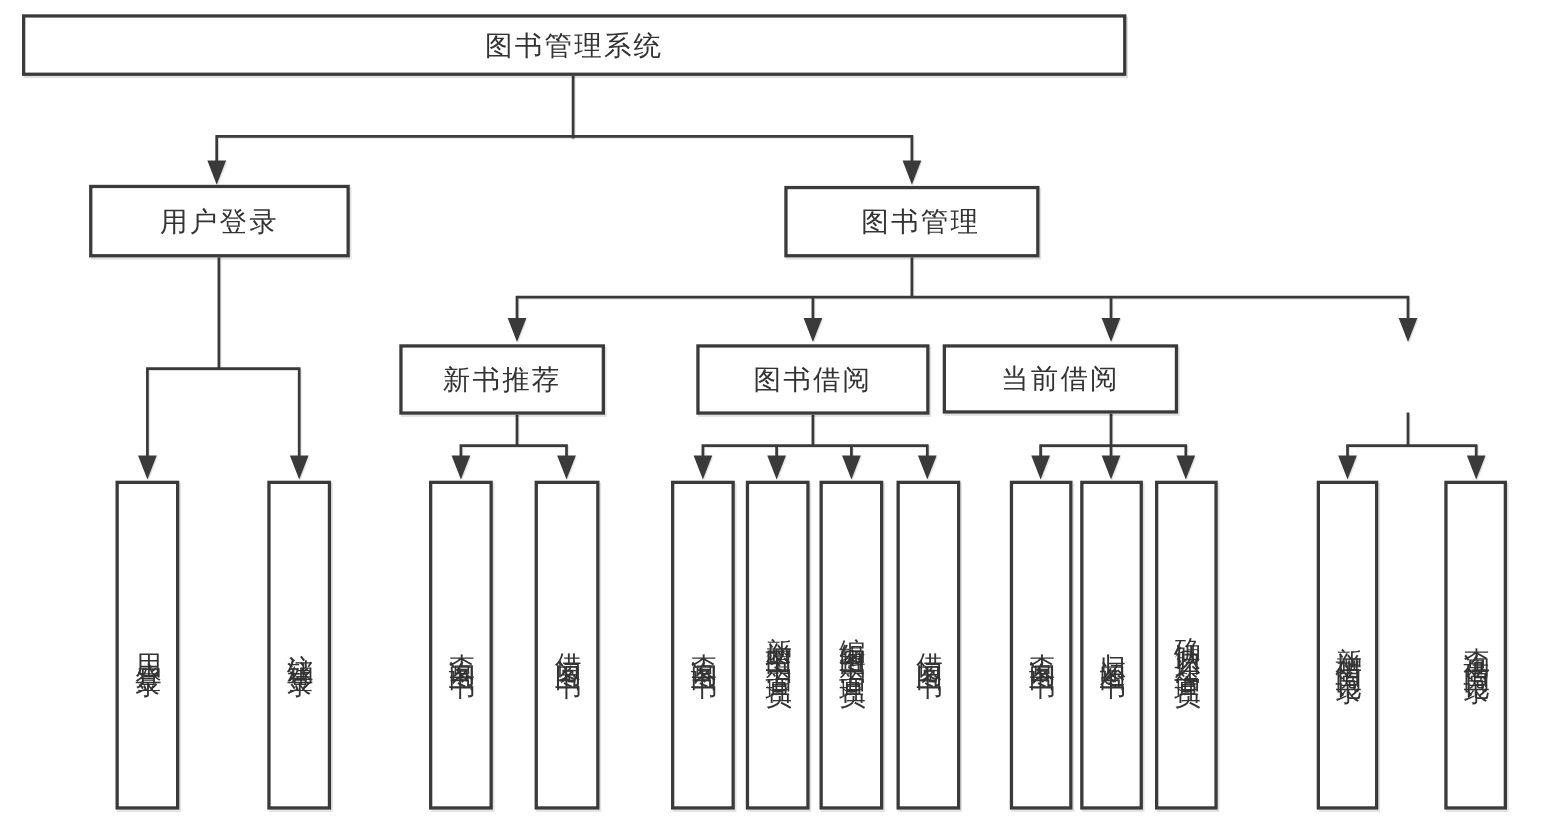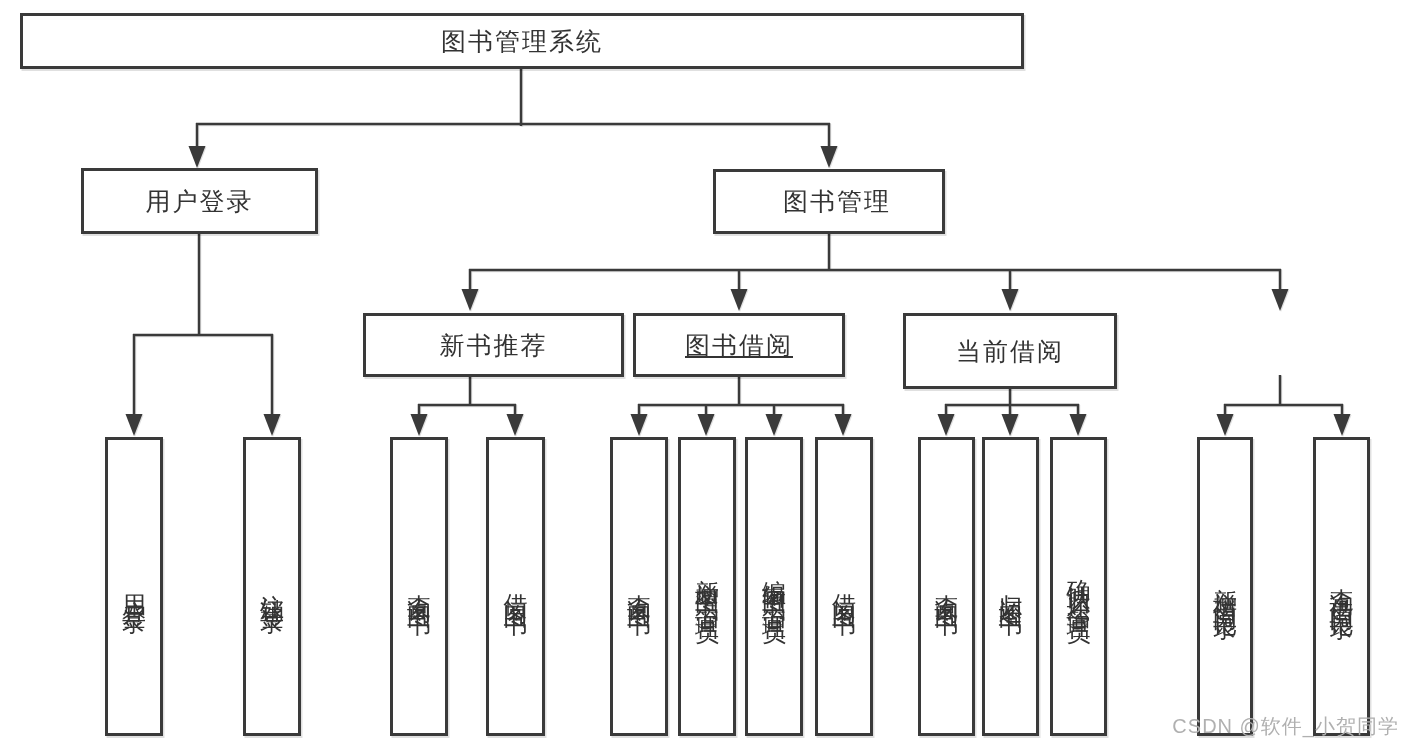--- a/index.html
+++ b/index.html
@@ -118,27 +118,27 @@
     <span>图书管理系统</span>
   </div>
 
   <div class="node hbox" style="left:81px;top:168px;width:237px;height:66px;">
     <span>用户登录</span>
   </div>
   <div class="node hbox" style="left:713px;top:169px;width:232px;height:65px;padding-left:16px;">
     <span>图书管理</span>
   </div>
 
-  <div class="node hbox" style="left:363px;top:313px;width:261px;height:64px;">
+  <div class="node hbox" style="left:363px;top:313px;width:187px;height:64px;">
     <span>新书推荐</span>
   </div>
-  <div class="node hbox" style="left:633px;top:313px;width:212px;height:64px;text-decoration:underline;">
+  <div class="node hbox" style="left:633px;top:313px;width:212px;height:64px;">
     <span>图书借阅</span>
   </div>
-  <div class="node hbox" style="left:903px;top:313px;width:214px;height:76px;">
+  <div class="node hbox" style="left:857px;top:313px;width:214px;height:63px;">
     <span>当前借阅</span>
   </div>
 
   <div class="node vbox" style="left:105px;">
     <span class="vlabel">用户登录</span>
   </div>
   <div class="node vbox" style="left:243px;">
     <span class="vlabel">注销登录</span>
   </div>
 
@@ -172,15 +172,14 @@
     <span class="vlabel">确认归还（管理员）</span>
   </div>
 
   <div class="node vbox" style="left:1197px;width:56px;">
     <span class="vlabel">新增借阅记录</span>
   </div>
   <div class="node vbox" style="left:1313px;width:57px;">
     <span class="vlabel">查询借阅记录</span>
   </div>
 
-  <div class="watermark">CSDN @软件_小贺同学</div>
 
 </div>
 
 </body></html>

